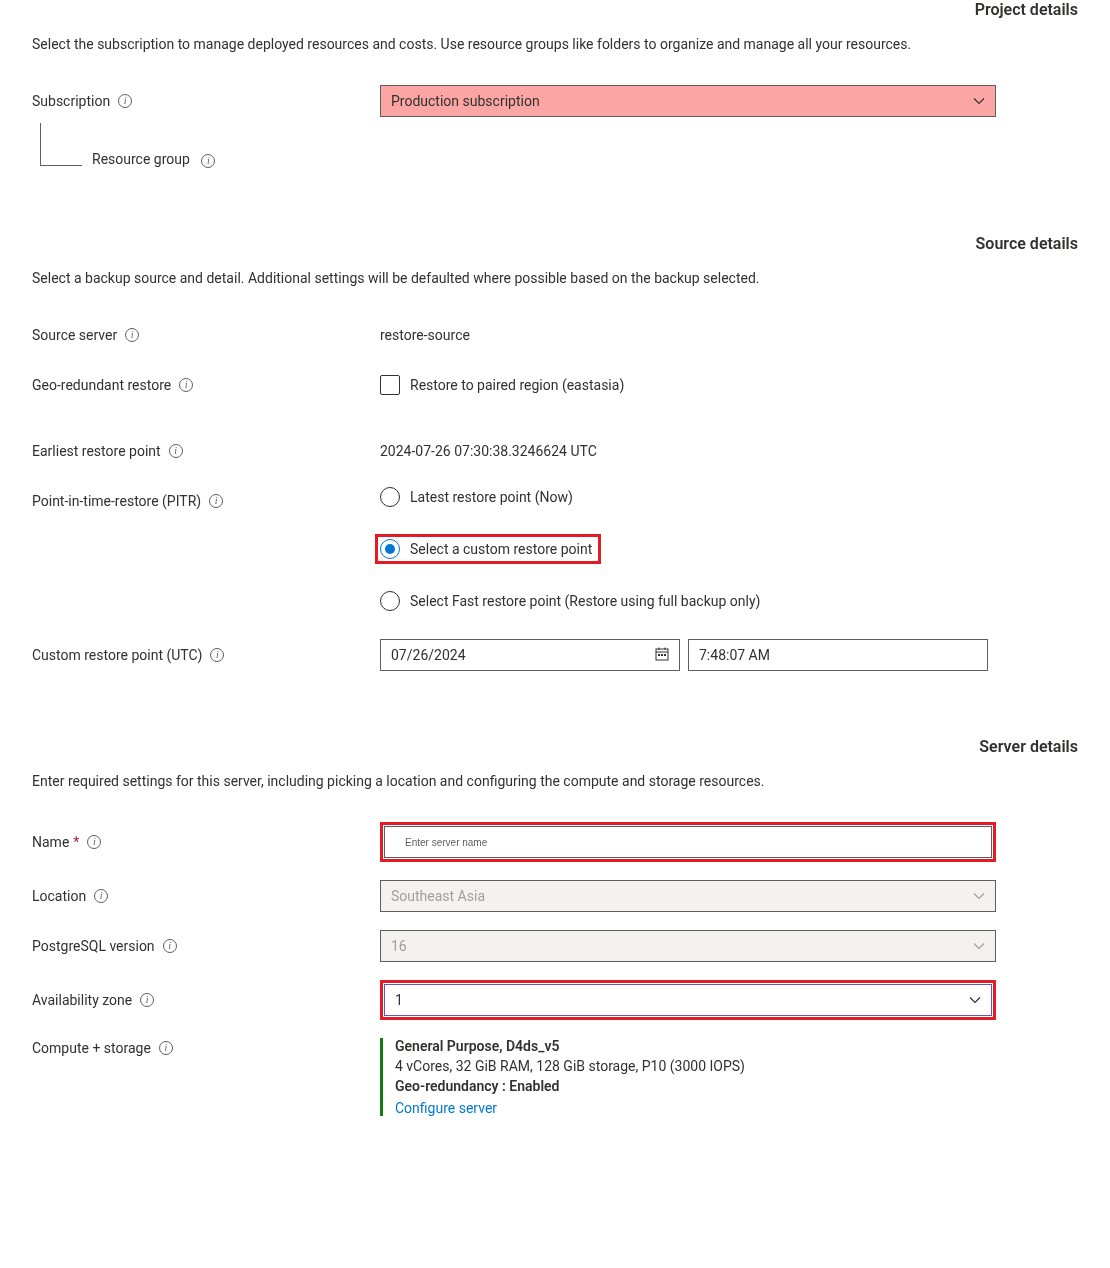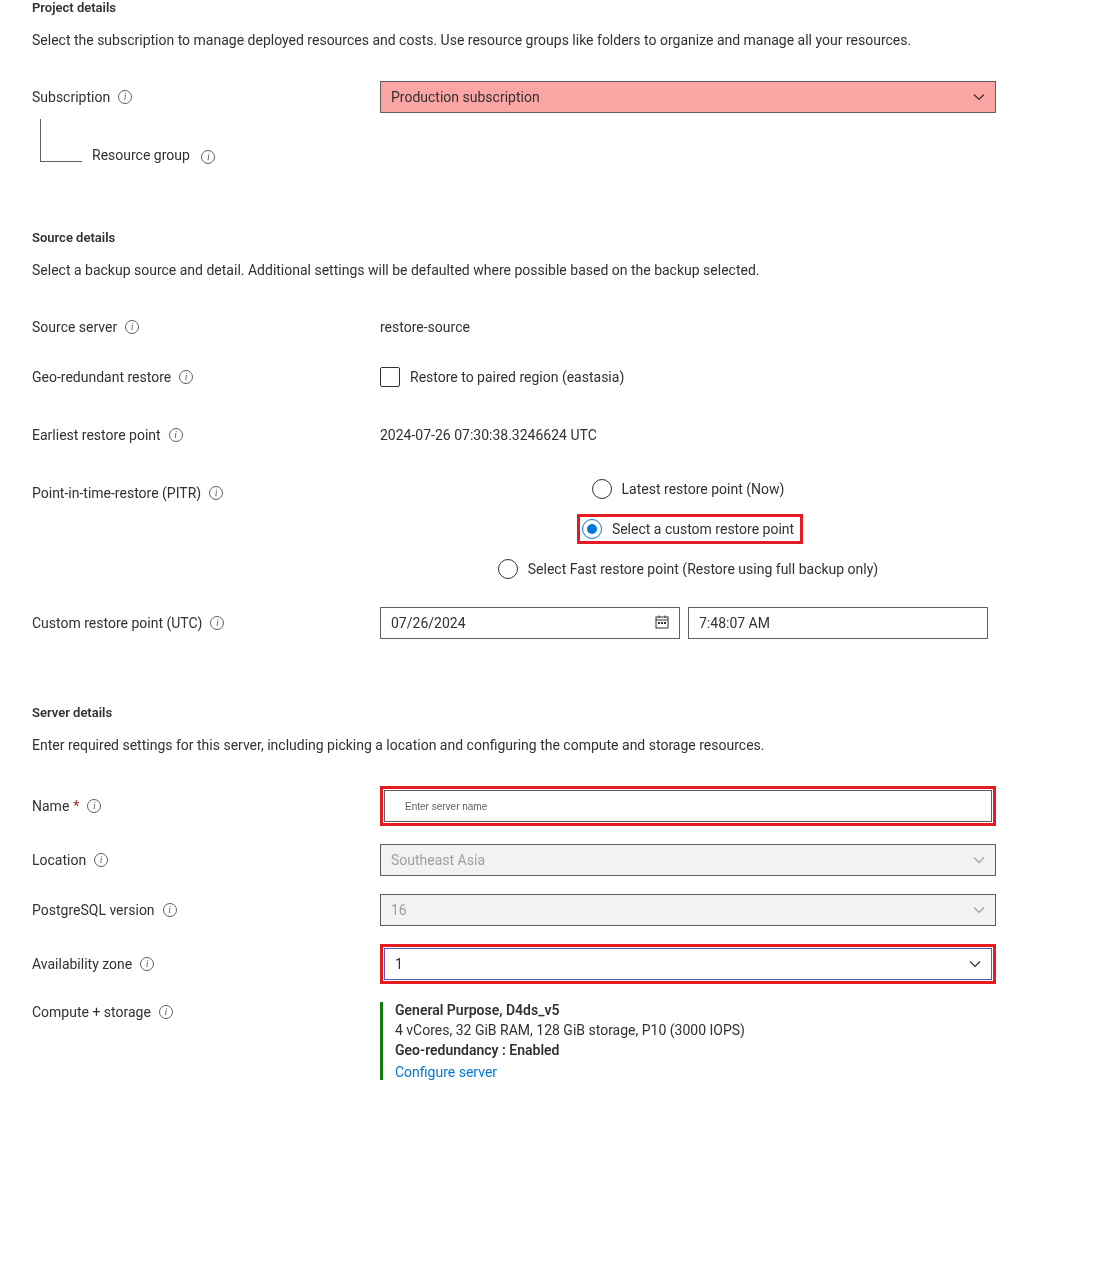--- a/index.html
+++ b/index.html
@@ -6,24 +6,25 @@
   body {
     font-family: "Segoe UI", -apple-system, BlinkMacSystemFont, Roboto, sans-serif;
     font-size: 14px;
     color: #323130;
     margin: 0;
     padding: 0 32px 32px 32px;
     background: #fff;
     width: 1110px;
   }
   h2.section-heading {
-    font-size: 13px;
+    font-size: 16px;
     font-weight: 600;
     color: #323130;
     margin: 0 0 14px 0;
+    text-align: right;
   }
   .section-desc {
     font-size: 14px;
     color: #323130;
     line-height: 22px;
     margin: 0 0 30px 0;
   }
   .row {
     display: flex;
     align-items: center;
@@ -119,21 +120,21 @@
     align-items: center;
   }
   .checkbox-box {
     width: 20px;
     height: 20px;
     border: 1px solid #323130;
     border-radius: 2px;
     margin-right: 10px;
     cursor: pointer;
   }
-  .radio-group { display: flex; flex-direction: column; gap: 20px; align-items: center; }
+  .radio-group { display: flex; flex-direction: column; gap: 32px; }
   .radio-option {
     display: flex;
     align-items: center;
     cursor: pointer;
     position: relative;
   }
   .radio-outer {
     width: 20px; height: 20px;
     border: 1px solid #323130;
     border-radius: 50%;
@@ -266,21 +267,21 @@
     <span class="info-icon">i</span>
   </div>
   <div class="value-col">
     <div class="checkbox-wrap">
       <div class="checkbox-box"></div>
       <span>Restore to paired region (eastasia)</span>
     </div>
   </div>
 </div>
 
-<div class="row" style="margin-bottom:28px;">
+<div class="row" style="margin-bottom:28px;align-items:flex-end;">
   <div class="label-col">
     <span>Earliest restore point</span>
     <span class="info-icon">i</span>
   </div>
   <div class="value-col">
     <span class="static-value">2024-07-26 07:30:38.3246624 UTC</span>
   </div>
 </div>
 
 <div class="row row-top" style="margin-bottom:28px;">

